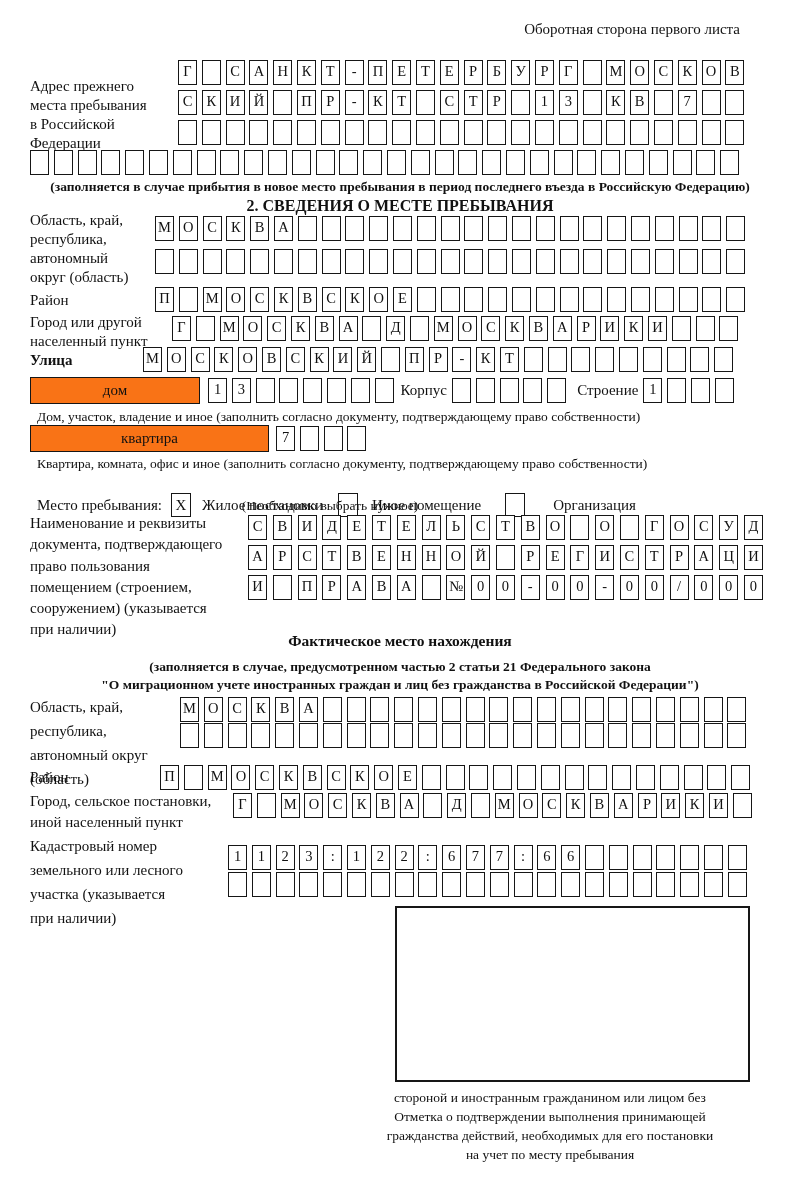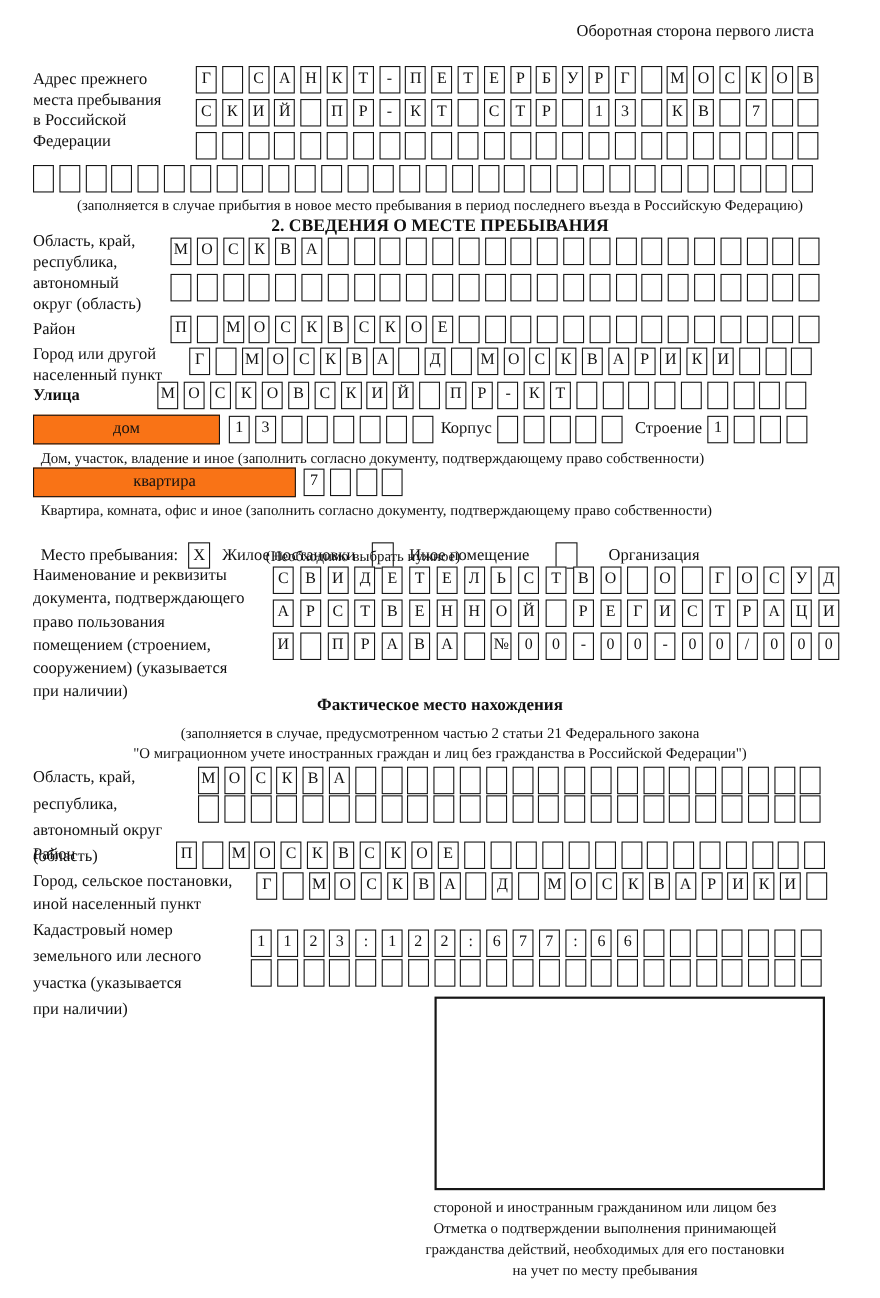--- a/index.html
+++ b/index.html
@@ -5,39 +5,39 @@
   html,body{margin:0;padding:0;background:#fff;}
   .page{position:relative;width:800px;height:1180px;background:#fff;overflow:hidden;
         font-family:"Liberation Serif", serif;color:#111;}
   .abs{position:absolute;}
   .lbl{font-size:15px;line-height:19px;color:#111;}
   .cells{display:flex;gap:4.8px;}
   .cells.wgap{gap:5.8px;}
   .cell{flex:0 0 19px;width:19px;height:25px;border:1.8px solid #161616;box-sizing:border-box;
         text-align:center;font-size:14.5px;line-height:21px;background:#fff;}
   .caption{font-size:13.5px;line-height:17px;color:#111;}
-  .center{text-align:center;width:800px;left:0;}
+  .center{text-align:center;width:800px;left:0;font-weight:bold;}
   .sec-title{font-weight:bold;font-size:16px;}
   .sub-title{font-weight:bold;font-size:15.5px;}
   .inbox{height:27px;border:1.8px solid #161616;box-sizing:border-box;display:flex;
          align-items:center;justify-content:center;font-size:15px;background:#f97316;}
   .hrow{display:flex;align-items:center;height:28px;}
   .hrow .lbl{line-height:27px;}
   .chk{width:20px;height:24px;border:1.8px solid #161616;box-sizing:border-box;display:flex;
        align-items:center;justify-content:center;font-size:15px;background:#fff;}
   .bigbox{border:2px solid #161616;background:#fff;box-sizing:border-box;}
 </style>
 </head>
 <body>
 
 <div class="page">
 
   <div class="abs lbl" style="top:20px;right:60px;">Оборотная сторона первого листа</div>
 
-  <div class="abs lbl" style="top:63px;left:30px;width:148px;">
+  <div class="abs lbl" style="top:77px;left:30px;width:148px;">
     <div>Адрес прежнего</div>
     <div>места пребывания</div>
     <div>в Российской</div>
     <div>Федерации</div>
   </div>
   <div class="abs cells" style="top:60px;left:178px;">
       <span class="cell">Г</span>
       <span class="cell"></span>
       <span class="cell">С</span>
       <span class="cell">А</span>

